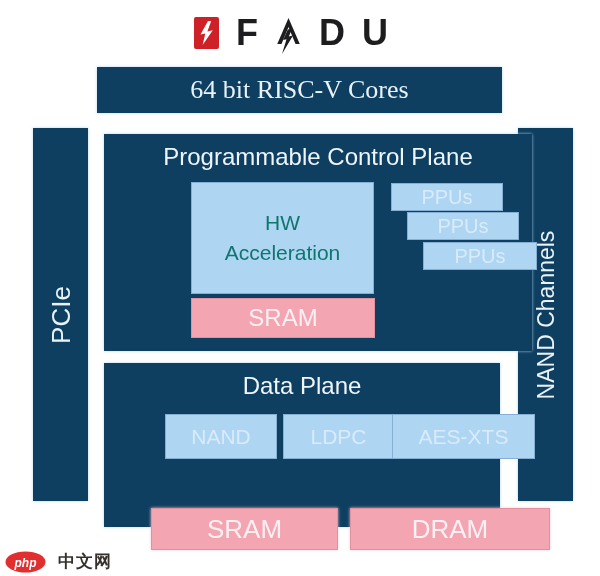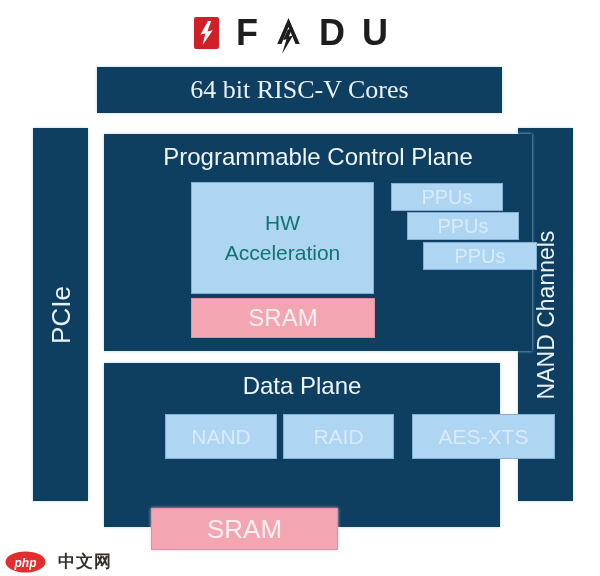--- a/index.html
+++ b/index.html
@@ -68,21 +68,21 @@
   .hw      { left: 39px;  top: 48px;  width: 181px; height: 110px; font-size: 21px; }
   .hw span { display: block; max-width: 140px; margin: 0 auto; line-height: 1.45; }
   .sram-cp { left: 39px;  top: 164px; width: 182px; height: 38px;  font-size: 24px; }
   .ppu  { height: 26px; font-size: 20px; color: #d9ebfa; }
   .ppu1 { left: 239px; top: 49px;  width: 110px; }
   .ppu2 { left: 255px; top: 78px;  width: 110px; }
   .ppu3 { left: 271px; top: 108px; width: 112px; }
   .dp-block { top: 51px; height: 43px; font-size: 21px; color: #d9ebfa; }
   .ldpc { left: 13px;  width: 110px; }
   .raid { left: 131px; width: 109px; }
-  .aes  { left: 260px; width: 141px; }
+  .aes  { left: 240px; width: 141px; }
   
   .mem { top: 508px; height: 40px; font-size: 26px; box-shadow: 0 0 3px rgba(245, 205, 215, 0.9); }
   .sram-b { left: 103px; width: 185px; }
   .dram-b { left: 302px; width: 198px; }
   
   .watermark {
     position: absolute; left: 5px; top: 550px;
     display: flex; align-items: center; gap: 12px;
   }
   .wm-text { font-weight: bold; font-size: 17px; color: #35302b; letter-spacing: 1px; }
@@ -136,29 +136,32 @@
       <span>PPUs</span>
     </div>
   </section>
 
   <section class="navy plane data-plane">
     <h2 class="plane-title">Data Plane</h2>
     <div class="block blue dp-block ldpc">
       <span>NAND</span>
     </div>
     <div class="block blue dp-block raid">
-      <span>RAID</span>
+      <span>LDPC</span>
     </div>
     <div class="block blue dp-block aes">
       <span>AES-XTS</span>
     </div>
   </section>
 
   <div class="block pink mem sram-b">
     <span>SRAM</span>
+  </div>
+  <div class="block pink mem dram-b">
+    <span>DRAM</span>
   </div>
 
   <footer class="watermark">
     <svg width="41" height="22" viewBox="0 0 41 22" aria-hidden="true">
       <ellipse cx="20.5" cy="11" rx="20" ry="10.5" fill="#e12e2e"></ellipse>
       <text x="20.5" y="15.5" text-anchor="middle" font-family="Liberation Sans, sans-serif" font-size="12" font-style="italic" font-weight="bold" fill="#ffffff">php</text>
     </svg>
     <span class="wm-text">中文网</span>
   </footer>
 

